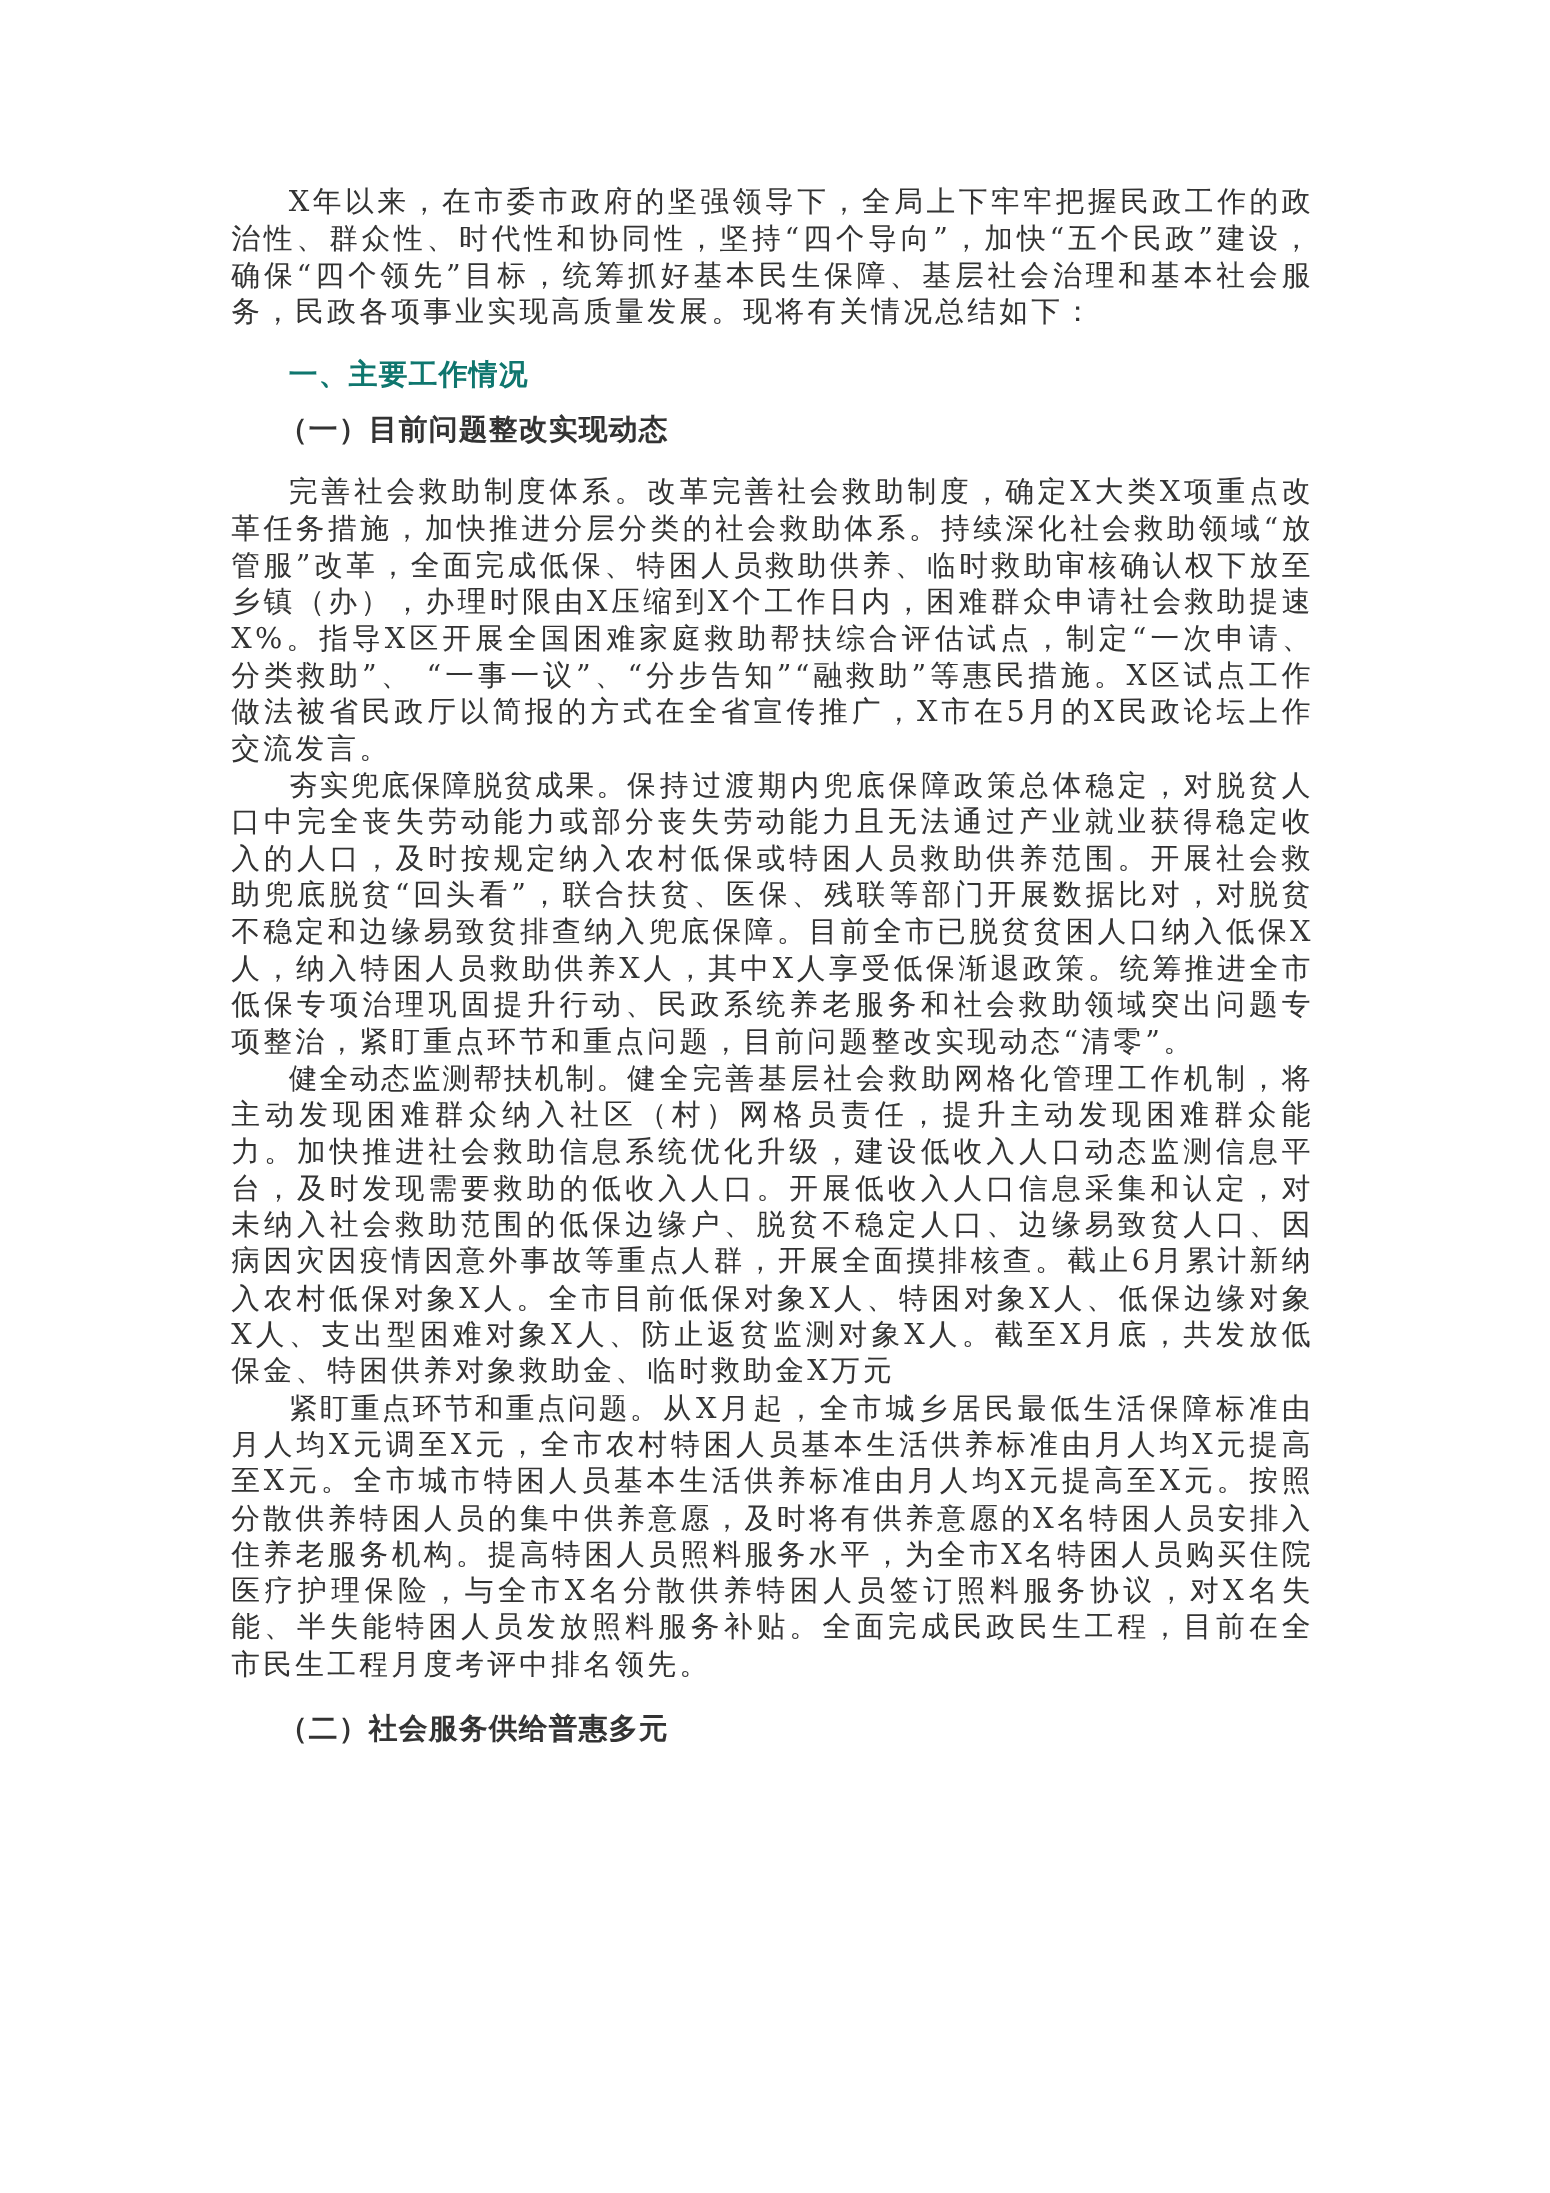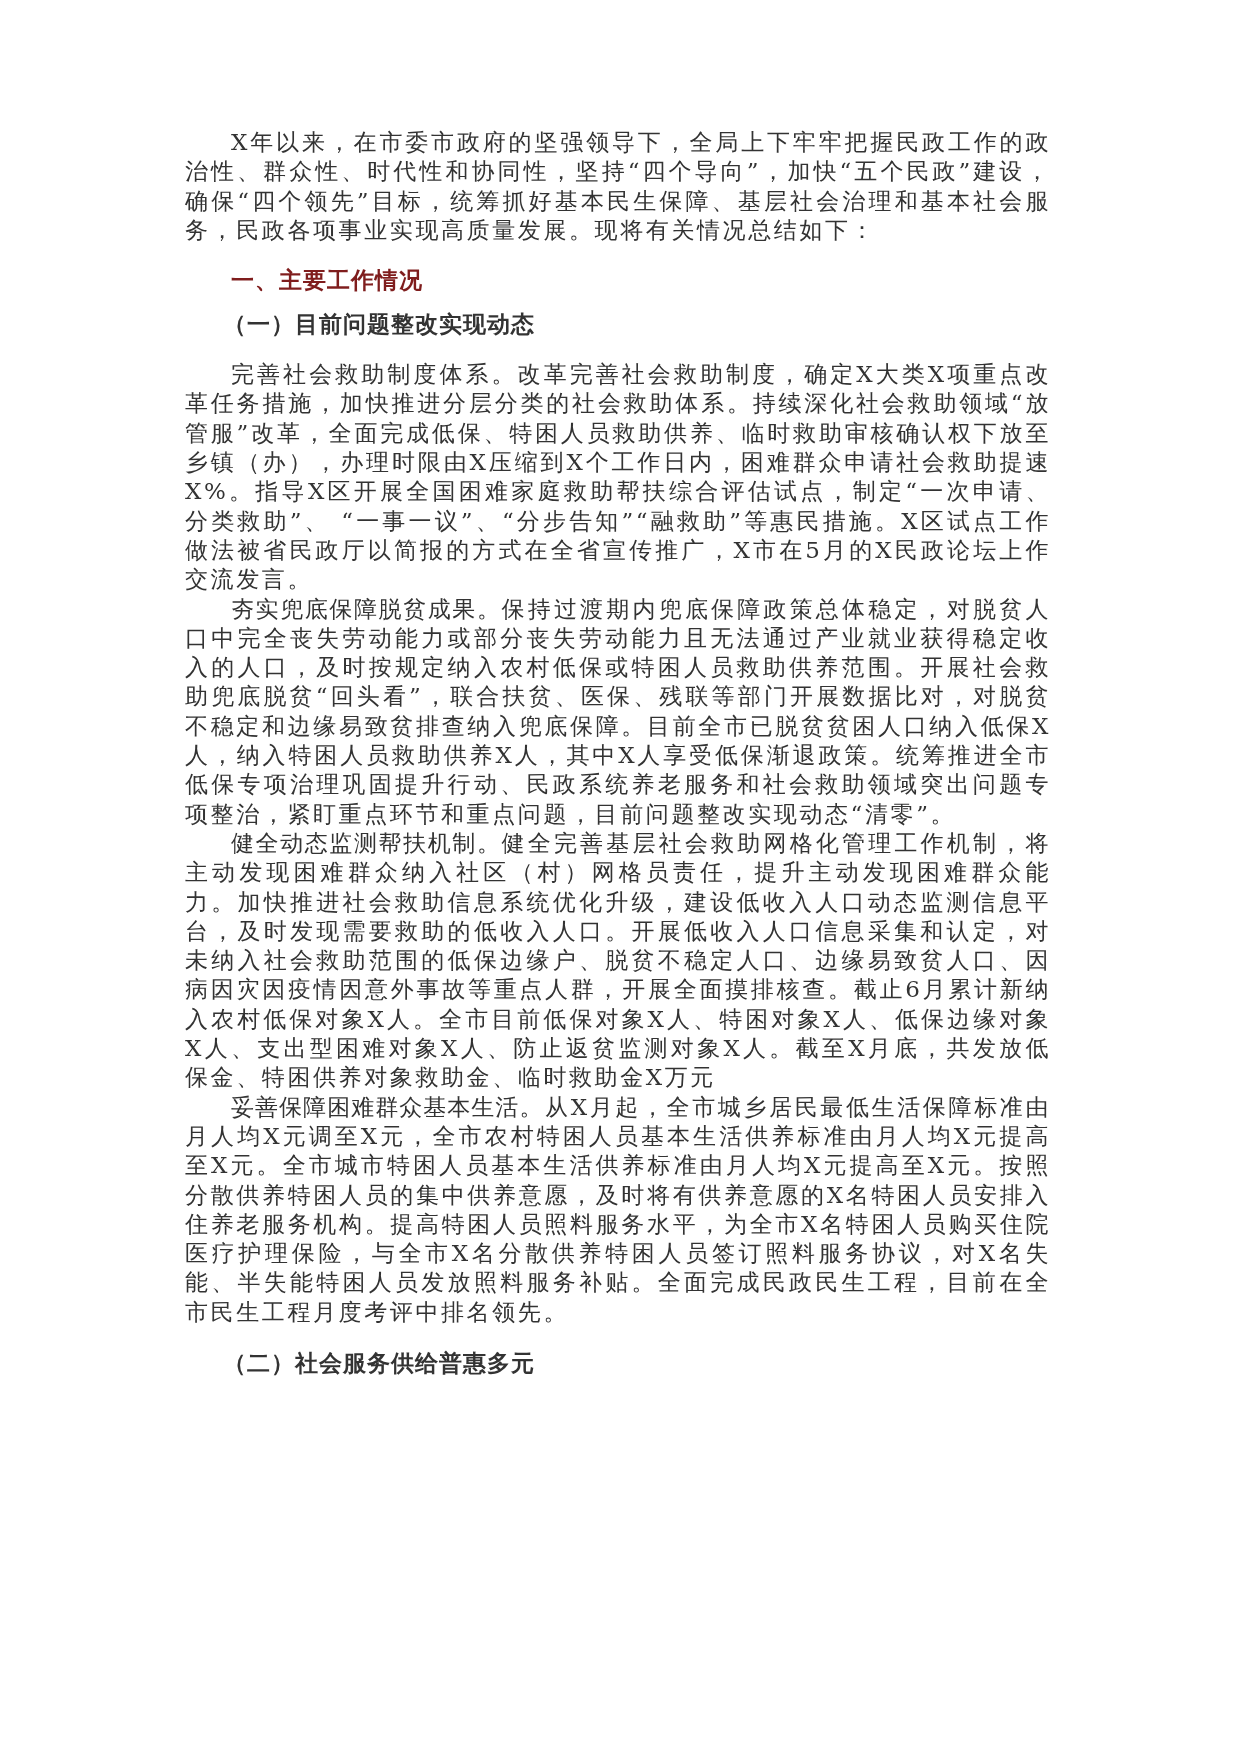--- a/index.html
+++ b/index.html
@@ -9,42 +9,42 @@
     }
     body {
       width: 1240px;
       height: 1754px;
       position: relative;
       overflow: hidden;
     }
     .page {
       position: absolute;
       left: 185px;
-      top: 128px;
+      top: 148px;
       width: 866px;
       color: #333333;
       font-family: "DejaVu Serif", "Liberation Serif", serif;
       font-size: 23px;
       letter-spacing: 2.6px;
       line-height: 29.3px;
     }
     .para {
       margin: 0;
       text-indent: 2em;
       text-align: justify;
     }
     .para + .para { margin-top: 0; }
     .gap { margin-top: 20px; }
     .h1 {
       margin: 15px 0 0 0;
       text-indent: 2em;
       font-family: "DejaVu Sans", "Liberation Sans", sans-serif;
       font-weight: bold;
       letter-spacing: 1px;
-      color: #7f1d1d;
+      color: #0f766e;
       height: 40px;
       line-height: 40px;
     }
     .h2 {
       margin: 2px 0 0 0;
       padding-left: 38px;
       font-family: "DejaVu Sans", "Liberation Sans", sans-serif;
       font-weight: bold;
       letter-spacing: 1px;
       color: #333333;
@@ -68,17 +68,17 @@
   <div class="h1">一、主要工作情况</div>
 
   <div class="h2">（一）目前问题整改实现动态</div>
 
   <p class="para mt-after-h"><span class="lead"></span><span>完善社会救助制度体系。改革完善社会救助制度，确定X大类X项重点改革任务措施，加快推进分层分类的社会救助体系。持续深化社会救助领域“放管服”改革，全面完成低保、特困人员救助供养、临时救助审核确认权下放至乡镇（办），办理时限由X压缩到X个工作日内，困难群众申请社会救助提速X%。指导X区开展全国困难家庭救助帮扶综合评估试点，制定“一次申请、分类救助”、 “一事一议”、“分步告知”“融救助”等惠民措施。X区试点工作做法被省民政厅以简报的方式在全省宣传推广，X市在5月的X民政论坛上作交流发言。</span></p>
 
   <p class="para gap"><span class="lead">夯实兜底保障脱贫成果。</span><span>保持过渡期内兜底保障政策总体稳定，对脱贫人口中完全丧失劳动能力或部分丧失劳动能力且无法通过产业就业获得稳定收入的人口，及时按规定纳入农村低保或特困人员救助供养范围。开展社会救助兜底脱贫“回头看”，联合扶贫、医保、残联等部门开展数据比对，对脱贫不稳定和边缘易致贫排查纳入兜底保障。目前全市已脱贫贫困人口纳入低保X人，纳入特困人员救助供养X人，其中X人享受低保渐退政策。统筹推进全市低保专项治理巩固提升行动、民政系统养老服务和社会救助领域突出问题专项整治，紧盯重点环节和重点问题，目前问题整改实现动态“清零”。</span></p>
 
   <p class="para gap"><span class="lead">健全动态监测帮扶机制。</span><span>健全完善基层社会救助网格化管理工作机制，将主动发现困难群众纳入社区（村）网格员责任，提升主动发现困难群众能力。加快推进社会救助信息系统优化升级，建设低收入人口动态监测信息平台，及时发现需要救助的低收入人口。开展低收入人口信息采集和认定，对未纳入社会救助范围的低保边缘户、脱贫不稳定人口、边缘易致贫人口、因病因灾因疫情因意外事故等重点人群，开展全面摸排核查。截止6月累计新纳入农村低保对象X人。全市目前低保对象X人、特困对象X人、低保边缘对象X人、支出型困难对象X人、防止返贫监测对象X人。截至X月底，共发放低保金、特困供养对象救助金、临时救助金X万元</span></p>
 
-  <p class="para gap"><span class="lead">妥善保障困难群众基本生活</span><span>。从X月起，全市城乡居民最低生活保障标准由月人均X元调至X元，全市农村特困人员基本生活供养标准由月人均X元提高至X元。全市城市特困人员基本生活供养标准由月人均X元提高至X元。按照分散供养特困人员的集中供养意愿，及时将有供养意愿的X名特困人员安排入住养老服务机构。提高特困人员照料服务水平，为全市X名特困人员购买住院医疗护理保险，与全市X名分散供养特困人员签订照料服务协议，对X名失能、半失能特困人员发放照料服务补贴。全面完成民政民生工程，目前在全市民生工程月度考评中排名领先。</span></p>
+  <p class="para gap"><span class="lead">紧盯重点环节和重点问题</span><span>。从X月起，全市城乡居民最低生活保障标准由月人均X元调至X元，全市农村特困人员基本生活供养标准由月人均X元提高至X元。全市城市特困人员基本生活供养标准由月人均X元提高至X元。按照分散供养特困人员的集中供养意愿，及时将有供养意愿的X名特困人员安排入住养老服务机构。提高特困人员照料服务水平，为全市X名特困人员购买住院医疗护理保险，与全市X名分散供养特困人员签订照料服务协议，对X名失能、半失能特困人员发放照料服务补贴。全面完成民政民生工程，目前在全市民生工程月度考评中排名领先。</span></p>
 
   <div class="h2" style="margin-top:14px;">（二）社会服务供给普惠多元</div>
 
 </div>
 
 </body></html>

